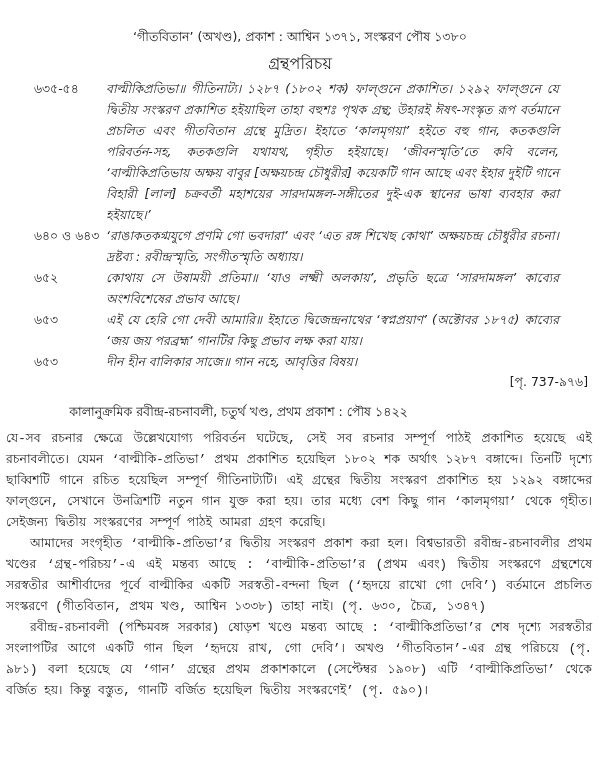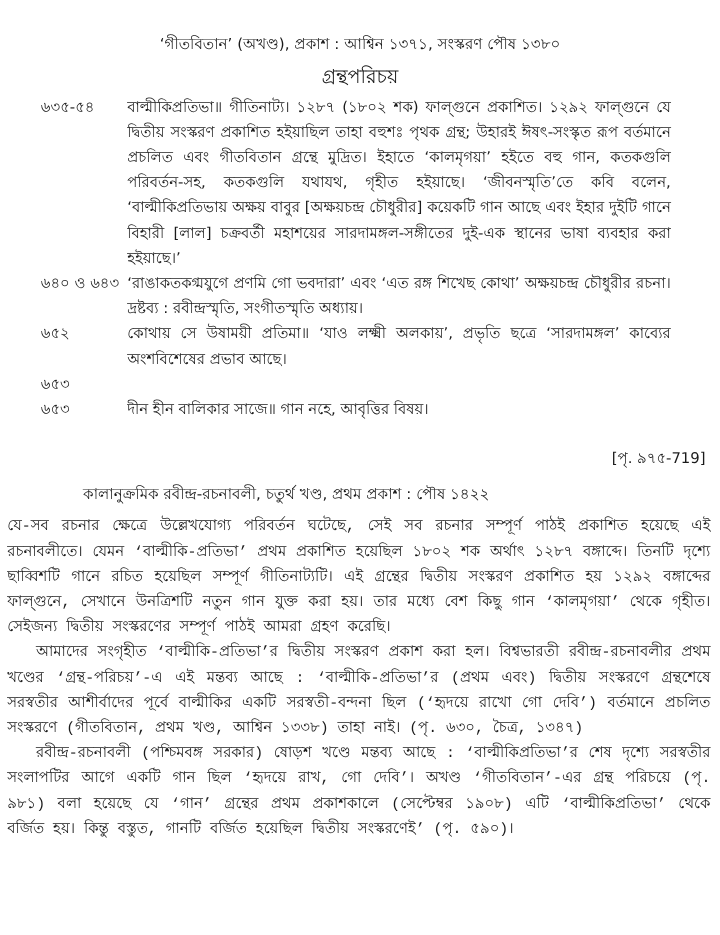--- a/index.html
+++ b/index.html
@@ -10,21 +10,21 @@
       font-size: 12.4px;
       line-height: 21px;
     }
     .page { position: absolute; left: 0; top: 0; width: 600px; height: 779px; margin-top: 24px; }
     .center { text-align: center; }
     .heading1 { position: absolute; top: 2px; left: 0; width: 600px; font-size: 12.6px; }
     .heading2 { position: absolute; top: 29px; left: 0; width: 600px; font-size: 16px; }
     .entries { position: absolute; top: 54px; left: 0; width: 600px; }
     .entry { display: flex; }
     .entry-num { width: 106px; padding-left: 34px; box-sizing: border-box; flex: none; }
-    .entry-body { width: 453px; text-align: justify; text-align-last: left; }
+    .entry-body { width: 453px; text-align: justify; text-align-last: left; font-style: italic; }
     .ref1 { position: absolute; top: 347px; right: 12px; }
     .heading3 { position: absolute; top: 377px; left: 0; width: 477px; font-size: 12.6px; }
     .para-block { position: absolute; top: 405px; left: 6px; width: 586px; text-align: justify; font-family: Liberation Mono, monospace; }
     .para-block p { margin: 0; }
     .indent { text-indent: 24px; }
     .ref2 { position: absolute; top: 752px; right: 12px; font-family: Liberation Serif, serif; }
     .page-number { position: absolute; top: 757px; left: 18px; }
   </style>
 </head>
 <body>
@@ -42,28 +42,29 @@
     <div class="entry">
       <div class="entry-num">৬৪০ ও ৬৪৩</div>
       <div class="entry-body">‘রাঙাকতকগ্মযুগে প্রণমি গো ভবদারা’ এবং ‘এত রঙ্গ শিখেছ কোথা’ অক্ষয়চন্দ্র চৌধুরীর রচনা। দ্রষ্টব্য : রবীন্দ্রস্মৃতি, সংগীতস্মৃতি অধ্যায়।</div>
     </div>
     <div class="entry">
       <div class="entry-num">৬৫২</div>
       <div class="entry-body">কোথায় সে উষাময়ী প্রতিমা॥ ‘যাও লক্ষ্মী অলকায়’, প্রভৃতি ছত্রে ‘সারদামঙ্গল’ কাব্যের অংশবিশেষের প্রভাব আছে।</div>
     </div>
     <div class="entry">
       <div class="entry-num">৬৫৩</div>
+      <div class="entry-body">এই যে হেরি গো দেবী আমারি॥ ইহাতে দ্বিজেন্দ্রনাথের ‘স্বপ্নপ্রয়াণ’ (অক্টোবর ১৮৭৫) কাব্যের ‘জয় জয় পরব্রহ্ম’ গানটির কিছু প্রভাব লক্ষ করা যায়।</div>
     </div>
     <div class="entry">
       <div class="entry-num">৬৫৩</div>
       <div class="entry-body">দীন হীন বালিকার সাজে॥ গান নহে, আবৃত্তির বিষয়।</div>
     </div>
   </div>
 
-  <div class="ref1">[পৃ. ৯৭৫-719]</div>
+  <div class="ref1">[পৃ. 737-৯৭৬]</div>
 
   <div class="heading3 center">কালানুক্রমিক রবীন্দ্র-রচনাবলী, চতুর্থ খণ্ড, প্রথম প্রকাশ : পৌষ ১৪২২</div>
 
   <div class="para-block">
     <p>যে-সব রচনার ক্ষেত্রে উল্লেখযোগ্য পরিবর্তন ঘটেছে, সেই সব রচনার সম্পূর্ণ পাঠই প্রকাশিত হয়েছে এই রচনাবলীতে। যেমন ‘বাল্মীকি-প্রতিভা’ প্রথম প্রকাশিত হয়েছিল ১৮০২ শক অর্থাৎ ১২৮৭ বঙ্গাব্দে। তিনটি দৃশ্যে ছাব্বিশটি গানে রচিত হয়েছিল সম্পূর্ণ গীতিনাট্যটি। এই গ্রন্থের দ্বিতীয় সংস্করণ প্রকাশিত হয় ১২৯২ বঙ্গাব্দের ফাল্গুনে, সেখানে উনত্রিশটি নতুন গান যুক্ত করা হয়। তার মধ্যে বেশ কিছু গান ‘কালমৃগয়া’ থেকে গৃহীত। সেইজন্য দ্বিতীয় সংস্করণের সম্পূর্ণ পাঠই আমরা গ্রহণ করেছি।</p>
     <p class="indent">আমাদের সংগৃহীত ‘বাল্মীকি-প্রতিভা’র দ্বিতীয় সংস্করণ প্রকাশ করা হল। বিশ্বভারতী রবীন্দ্র-রচনাবলীর প্রথম খণ্ডের ‘গ্রন্থ-পরিচয়’-এ এই মন্তব্য আছে : ‘বাল্মীকি-প্রতিভা’র (প্রথম এবং) দ্বিতীয় সংস্করণে গ্রন্থশেষে সরস্বতীর আশীর্বাদের পূর্বে বাল্মীকির একটি সরস্বতী-বন্দনা ছিল (‘হৃদয়ে রাখো গো দেবি’) বর্তমানে প্রচলিত সংস্করণে (গীতবিতান, প্রথম খণ্ড, আশ্বিন ১৩৩৮) তাহা নাই। (পৃ. ৬৩০, চৈত্র, ১৩৪৭)</p>
     <p class="indent">রবীন্দ্র-রচনাবলী (পশ্চিমবঙ্গ সরকার) ষোড়শ খণ্ডে মন্তব্য আছে : ‘বাল্মীকিপ্রতিভা’র শেষ দৃশ্যে সরস্বতীর সংলাপটির আগে একটি গান ছিল ‘হৃদয়ে রাখ, গো দেবি’। অখণ্ড ‘গীতবিতান’-এর গ্রন্থ পরিচয়ে (পৃ. ৯৮১) বলা হয়েছে যে ‘গান’ গ্রন্থের প্রথম প্রকাশকালে (সেপ্টেম্বর ১৯০৮) এটি ‘বাল্মীকিপ্রতিভা’ থেকে বর্জিত হয়। কিন্তু বস্তুত, গানটি বর্জিত হয়েছিল দ্বিতীয় সংস্করণেই’ (পৃ. ৫৯০)।</p>
   </div>
 
   <div class="ref2">[পৃ. ৬৯১-৬৯২]</div>

